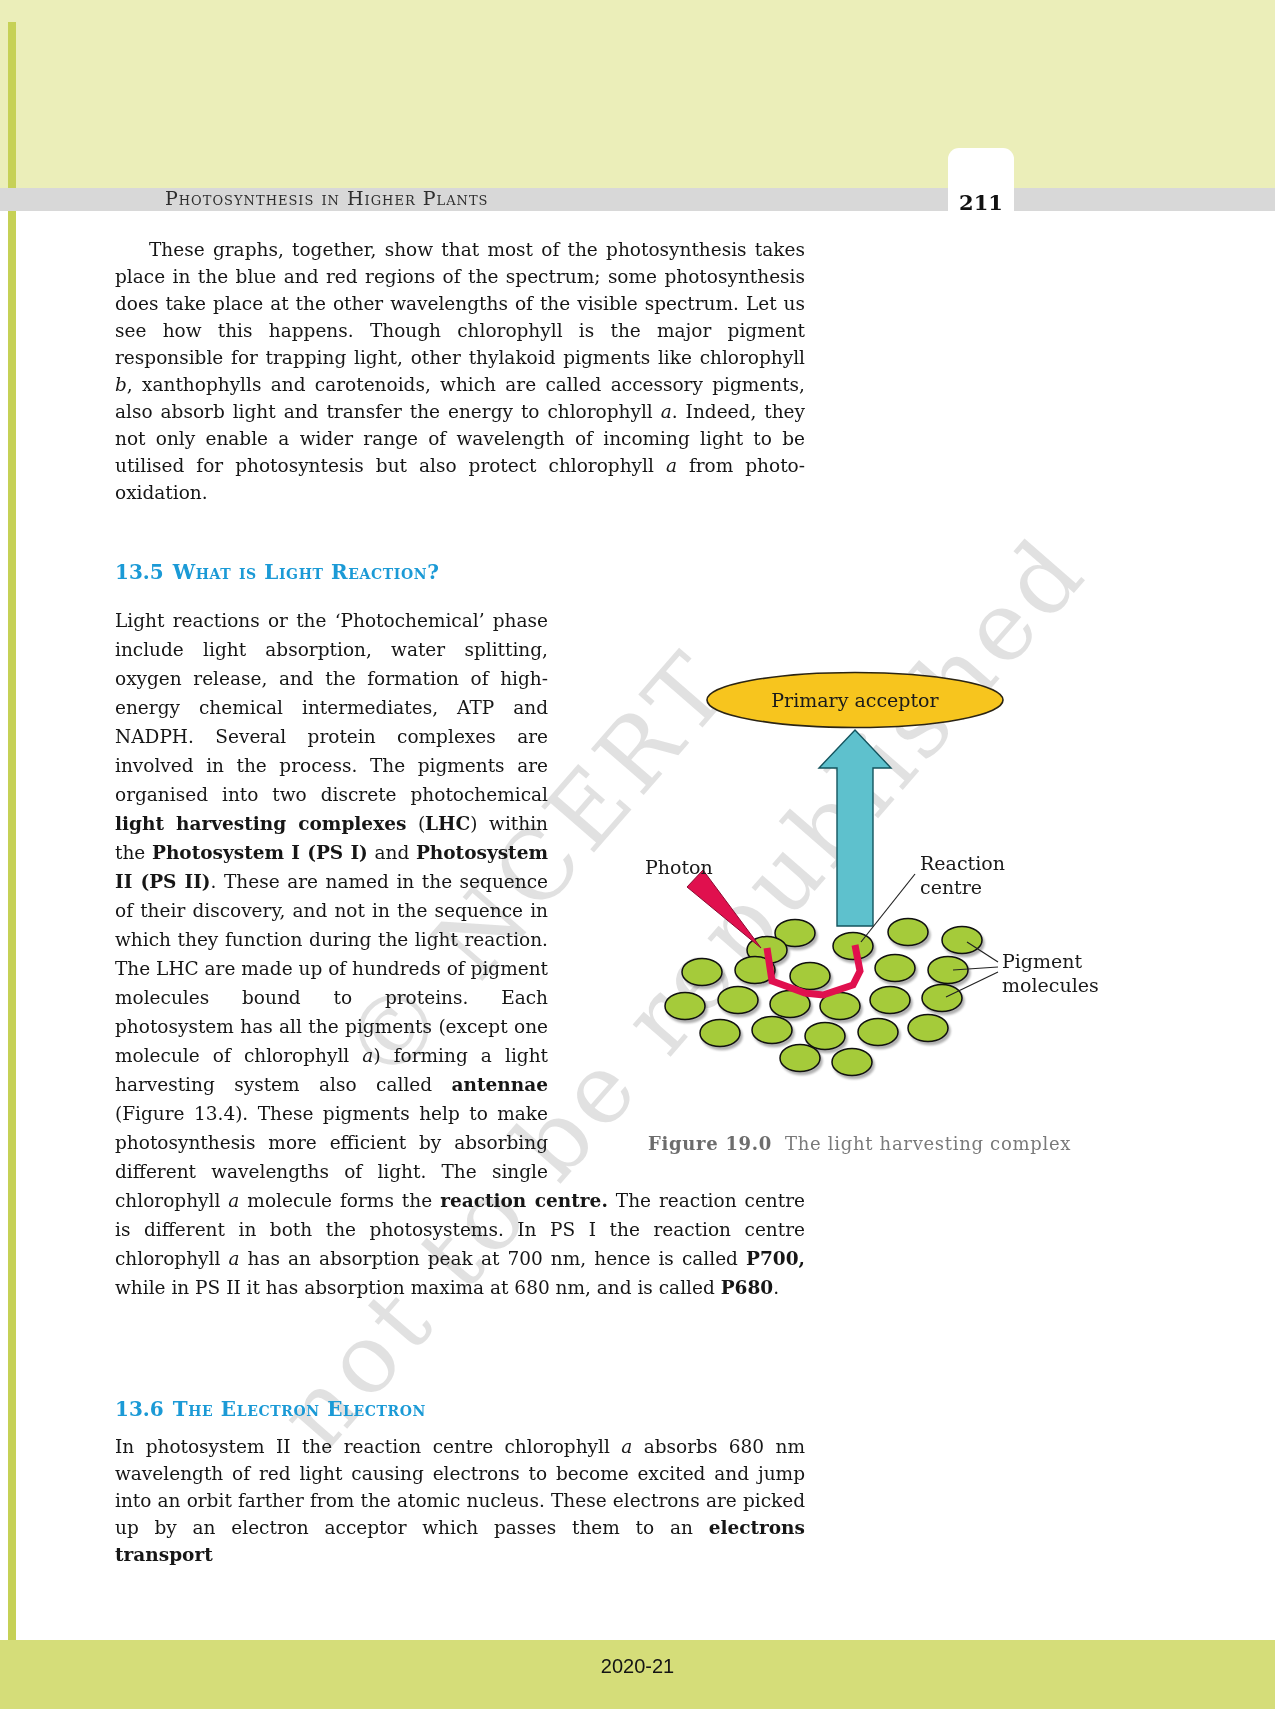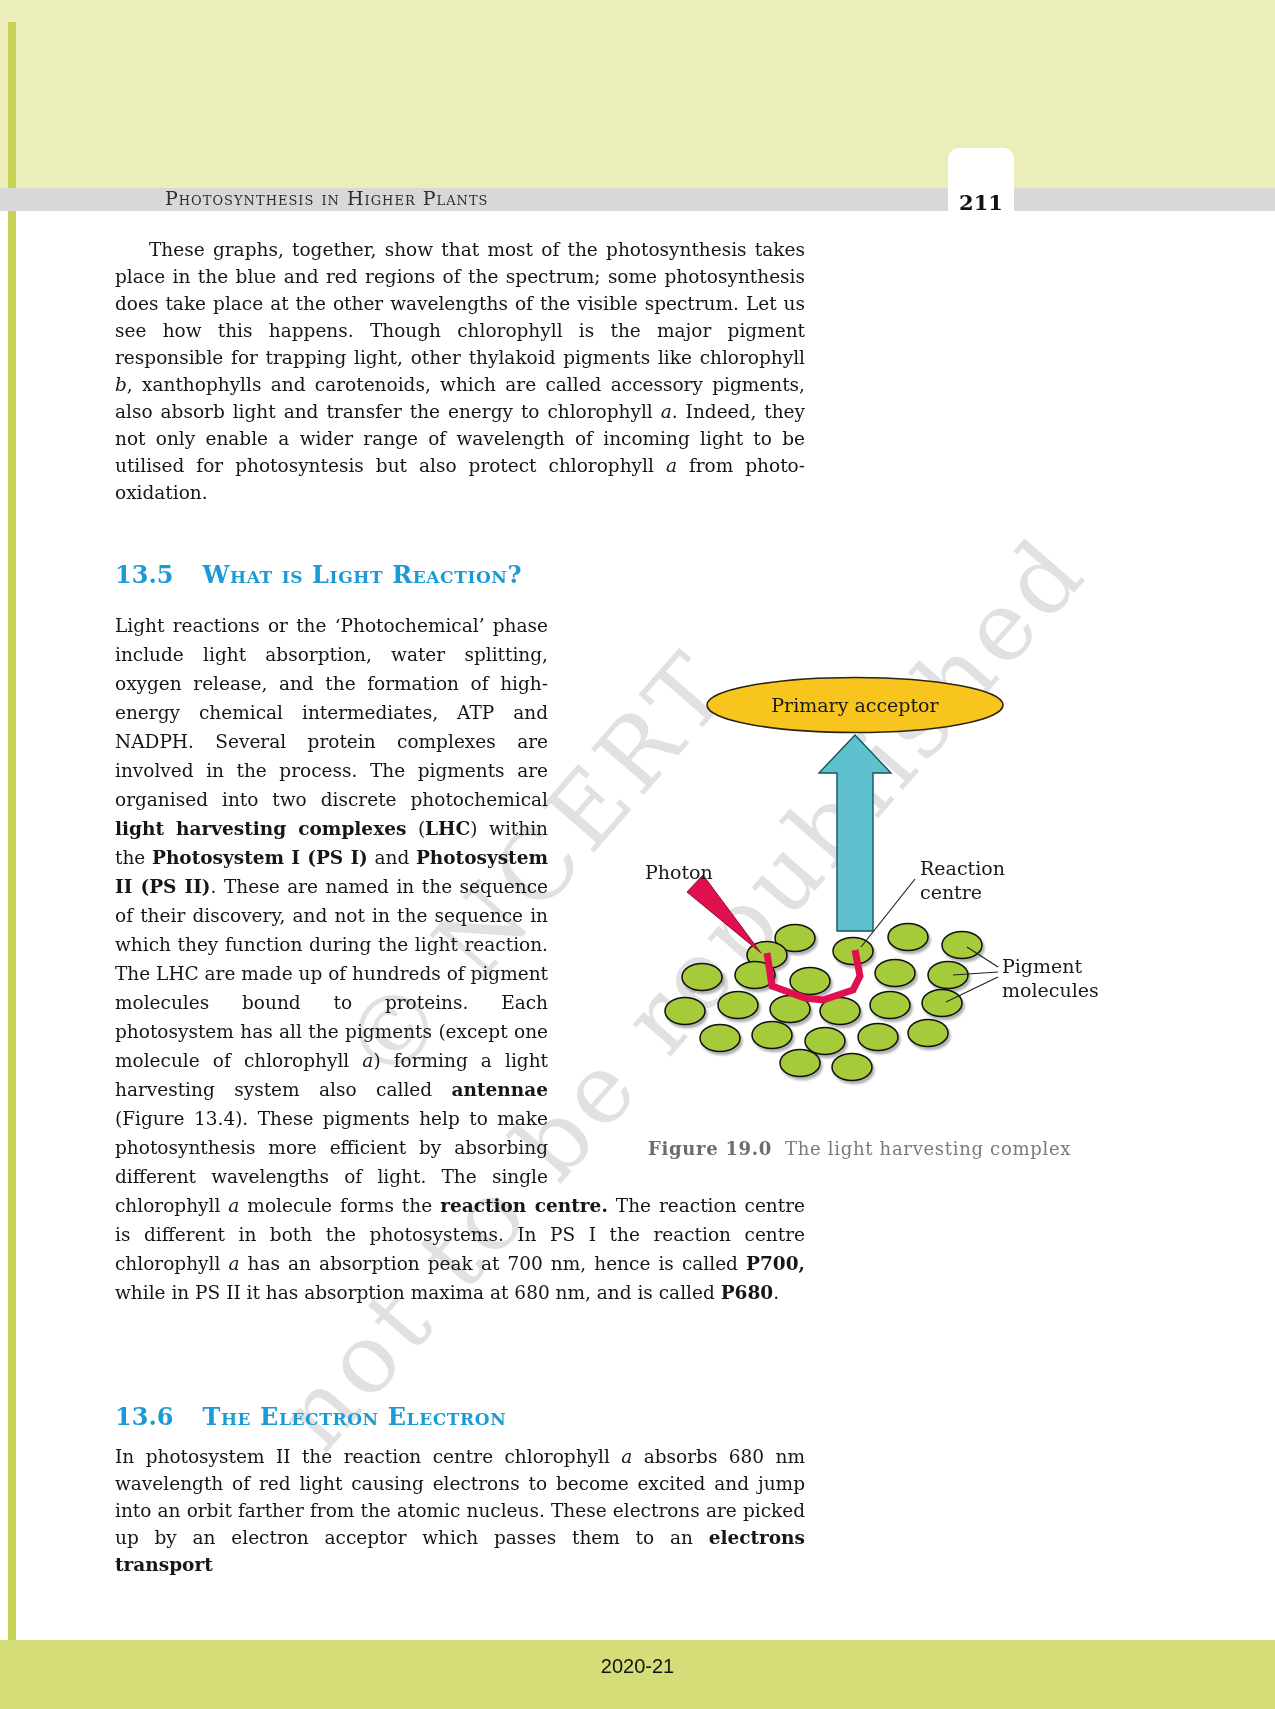--- a/index.html
+++ b/index.html
@@ -14,22 +14,22 @@
         border-radius:11px 11px 0 0;z-index:2;text-align:center;}
   .page-num{margin-top:42px;font-weight:bold;font-size:21px;color:#111;}
   .watermark{position:absolute;left:120px;top:430px;width:980px;height:1000px;display:flex;
         flex-direction:column;align-items:center;justify-content:center;gap:80px;
         transform:rotate(-49deg);z-index:0;pointer-events:none;}
   .wm-line{font-family:"DejaVu Serif",serif;font-size:96px;letter-spacing:6px;white-space:nowrap;
         color:rgba(70,70,70,0.16);}
   .content{position:absolute;left:115px;top:236px;width:690px;z-index:1;}
   .para{margin:0;text-align:justify;font-size:18.5px;line-height:27px;color:#161616;}
   .indent{text-indent:34px;}
-  .heading{display:flex;gap:29px;align-items:baseline;color:var(--heading_blue);
-        font-weight:bold;font-size:24px;margin:0;}
+  .heading{display:flex;gap:9px;align-items:baseline;color:var(--heading_blue);
+        font-weight:bold;font-size:20px;margin:0;}
   .heading .h-title{font-variant:small-caps;letter-spacing:0.6px;}
   .h135{margin-top:54px;}
   .sec135{margin-top:22px;line-height:29px;}
   .h136{margin-top:95px;}
   .p136{margin-top:12px;}
   figure.fig{float:right;width:530px;margin:0 -285px 0 12px;padding:0;}
   .fig-svg{display:block;margin:12px 0 0 30px;}
   figcaption{margin:6px 0 0 88px;font-size:18px;color:var(--caption_gray);
         letter-spacing:0.7px;white-space:nowrap;text-align:left;}
   figcaption b{color:#6d6d6d;}

